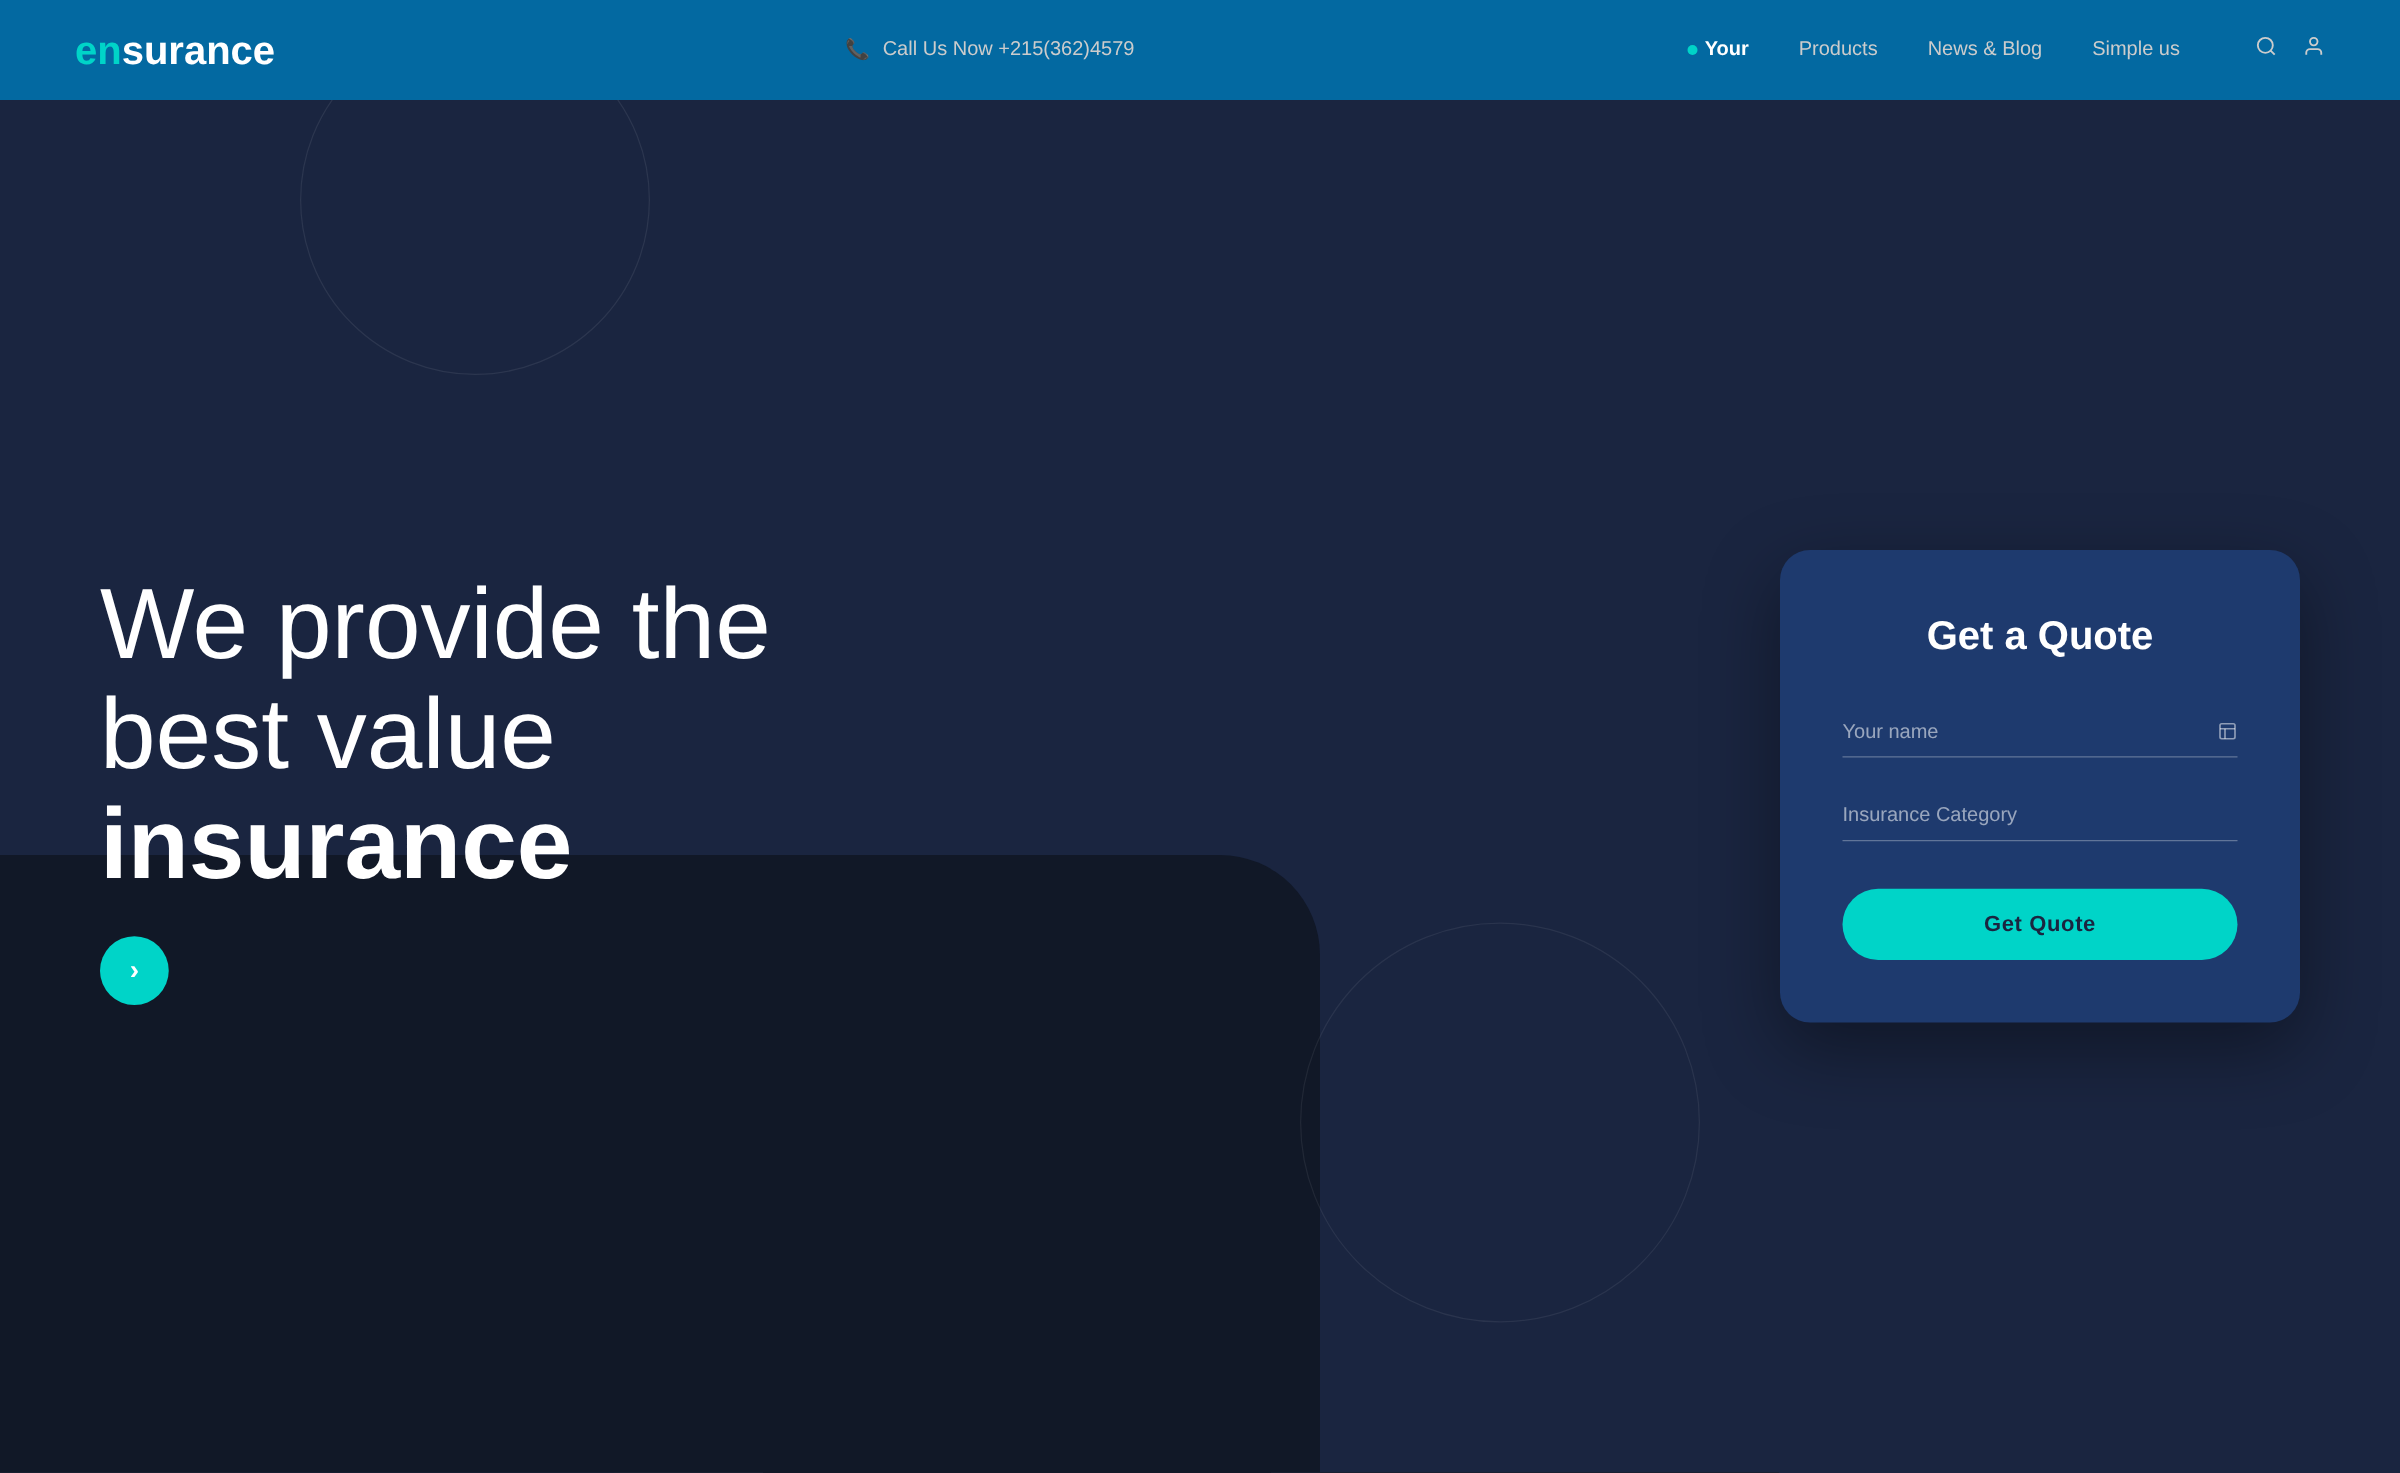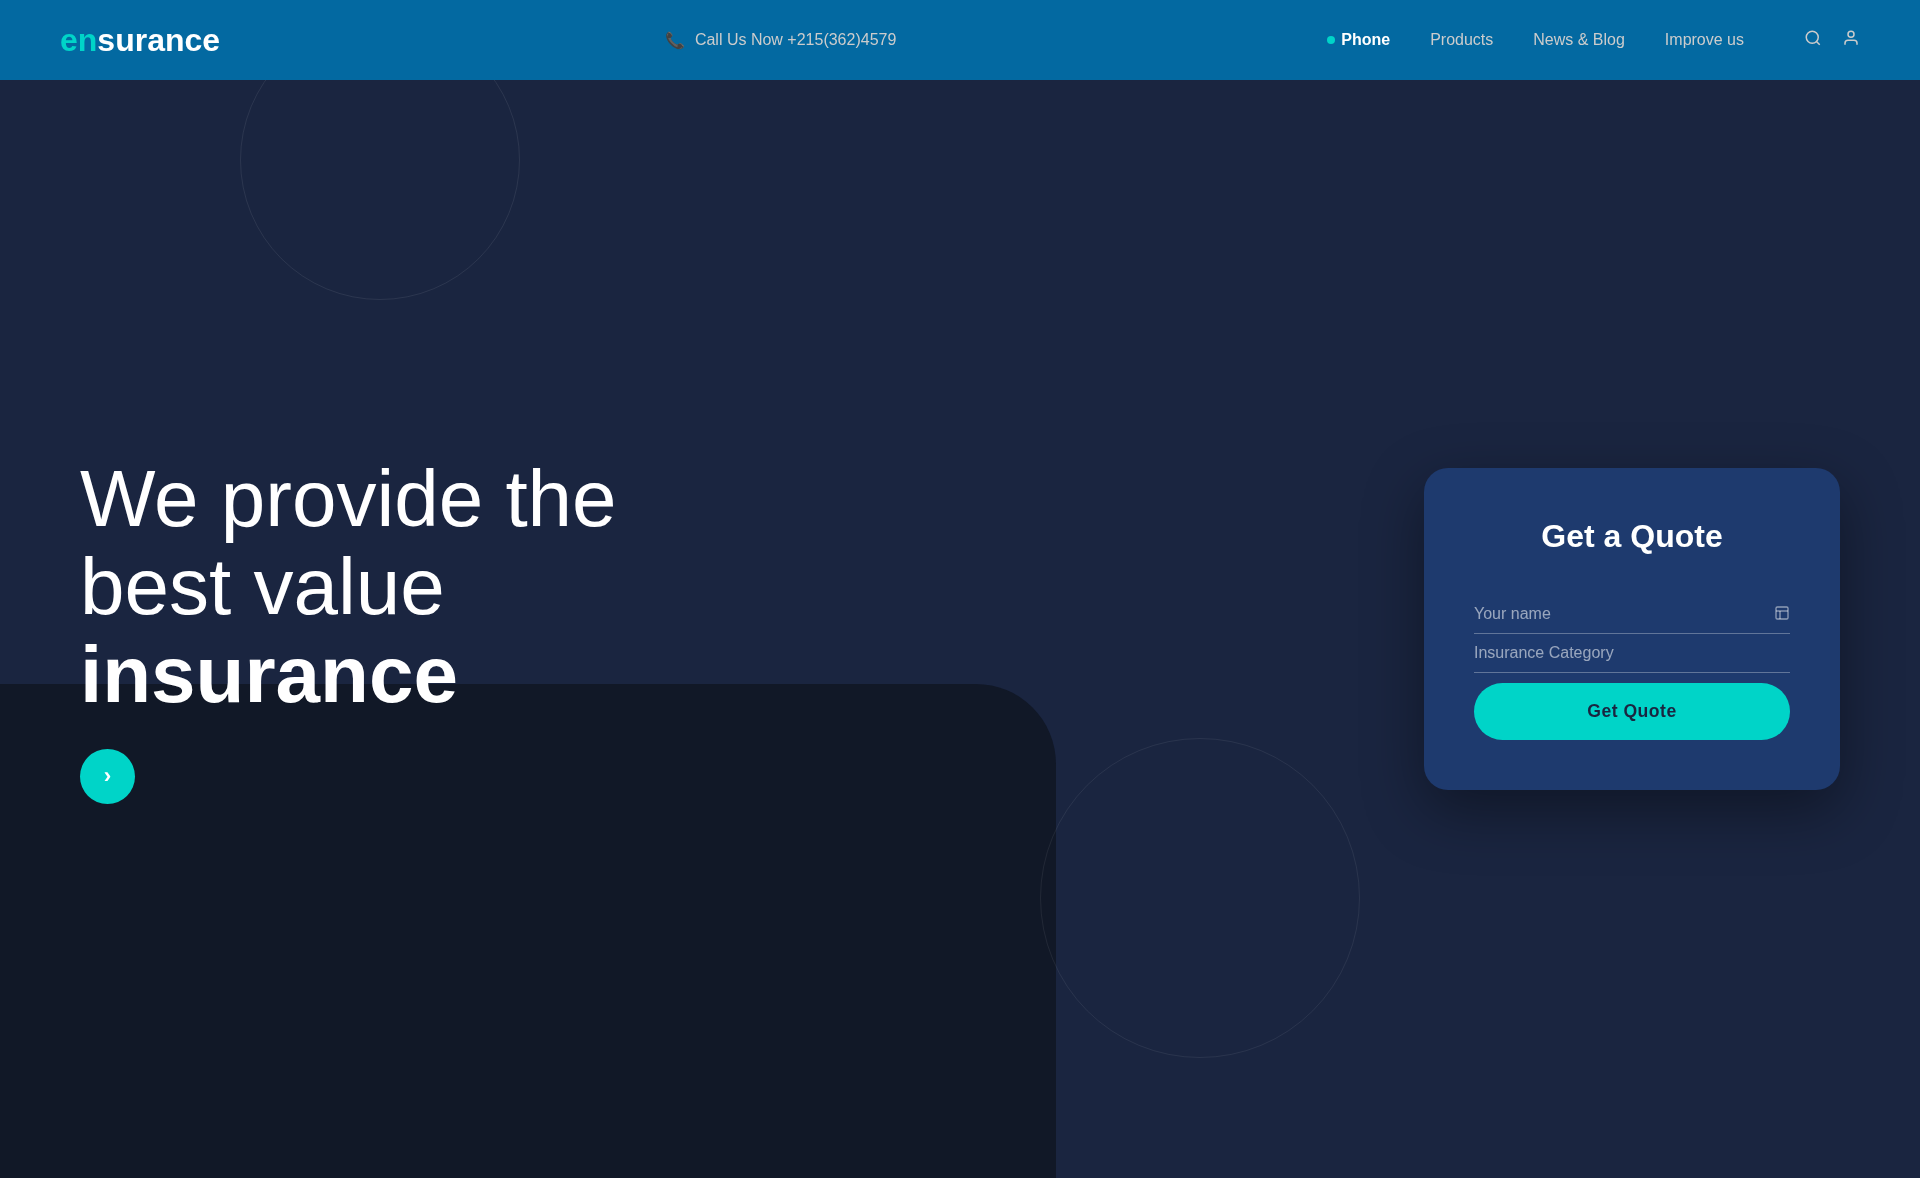--- a/index.html
+++ b/index.html
@@ -185,20 +185,21 @@
       box-shadow: 0 20px 60px rgba(0,0,0,0.4);
     }
     .quote-title {
       color: #fff;
       font-size: 2rem;
       font-weight: 700;
       text-align: center;
       margin-bottom: 40px;
     }
     .form-field {
+      margin-bottom: 28px;
       position: relative;
     }
     .form-field input,
     .form-field textarea {
       width: 100%;
       background: transparent;
       border: none;
       border-bottom: 1px solid rgba(255,255,255,0.3);
       color: #fff;
       font-size: 1rem;
@@ -241,24 +242,24 @@
   <div class="logo">
     <span class="en">en</span><span>surance</span>
   </div>
 
   <div class="phone-area">
     <span class="phone-icon">📞</span>
     <span>Call Us Now +215(362)4579</span>
   </div>
 
   <nav class="nav">
-    <a class="nav-item active">Phone</a>
+    <a class="nav-item active">Your</a>
     <a class="nav-item">Products</a>
     <a class="nav-item">News &amp; Blog</a>
-    <a class="nav-item">Improve us</a>
+    <a class="nav-item">Simple us</a>
     <div class="nav-icons">
       <button class="nav-icon-btn">
         <svg width="18" height="18" viewBox="0 0 24 24" fill="none" stroke="currentColor" stroke-width="2">
           <circle cx="11" cy="11" r="8"></circle>
             <line x1="21" y1="21" x2="16.65" y2="16.65"></line>
         </svg>
       </button>
       <button class="nav-icon-btn">
         <svg width="18" height="18" viewBox="0 0 24 24" fill="none" stroke="currentColor" stroke-width="2">
           <path d="M20 21v-2a4 4 0 0 0-4-4H8a4 4 0 0 0-4 4v2"></path>

